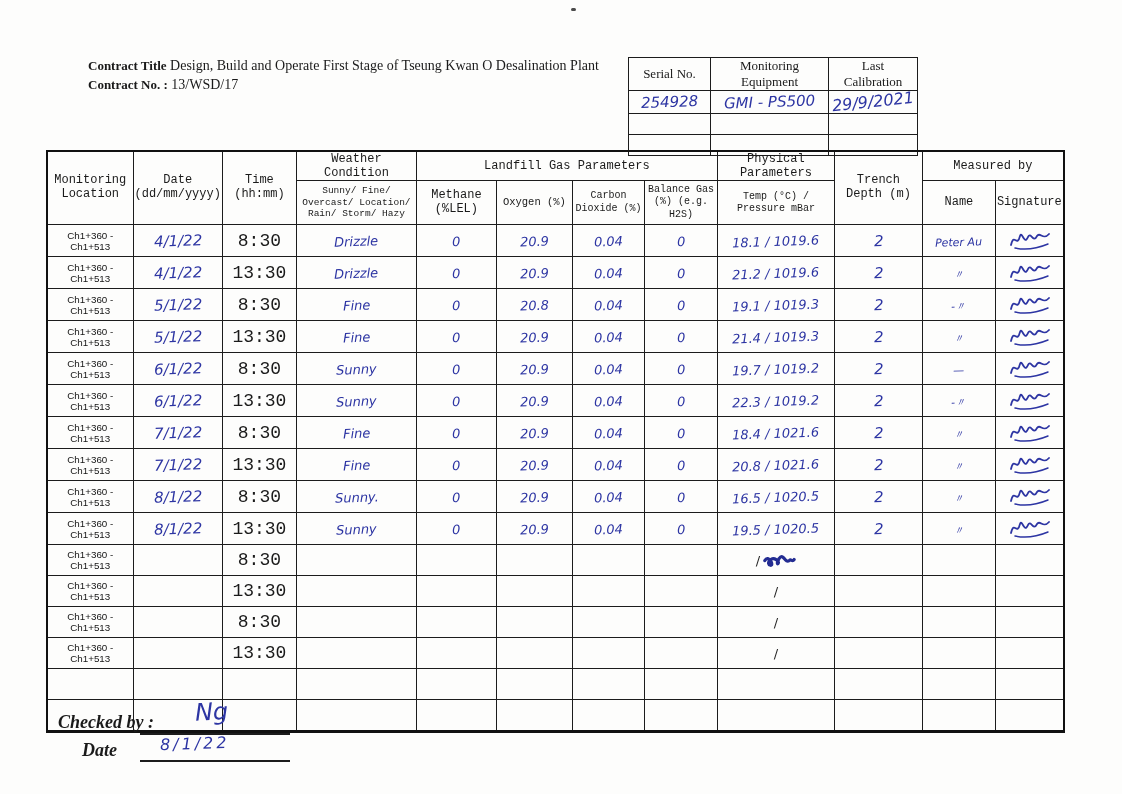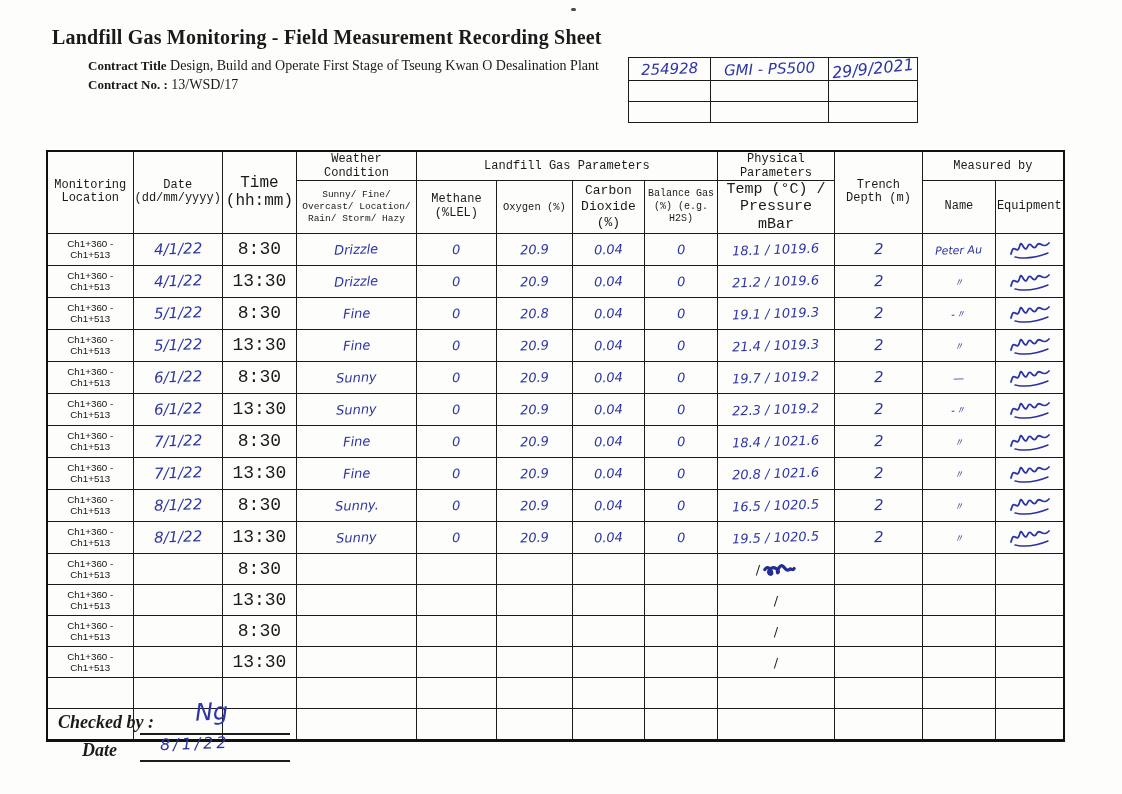--- a/index.html
+++ b/index.html
@@ -57,37 +57,41 @@
     <defs>
       <g id="sigpath" fill="none" stroke="currentColor" stroke-linecap="round">
         <path d="M4 17 C7 4 10 20 13 8 C15 2 17 18 21 9 C24 3 26 16 30 8 C33 3 36 13 42 6" stroke-width="1.8"></path>
         <path d="M8 20 C17 22 29 21 41 16" stroke-width="1.5"></path>
       </g>
     </defs>
   </svg>
 
   <div class="artifact"></div>
 
-  <div class="title">Landfill Gas Monitoring - Field Measurement Recording Sheet</div>
   <div class="contract-line ct">
     <b>Contract Title</b>
     <span>Design, Build and Operate First Stage of Tseung Kwan O Desalination Plant</span>
   </div>
   <div class="contract-line cn">
     <b>Contract No. :</b>
     <span>13/WSD/17</span>
   </div>
 
   <table class="equip">
     <colgroup>
         <col style="width:82px">
         <col style="width:118px">
         <col style="width:84px">
       </colgroup>
     <tbody>
+        <tr>
+      <th>Serial No.</th>
+      <th>Monitoring Equipment</th>
+      <th>Last Calibration</th>
+    </tr>
     <tr>
       <td><span class="hw hw-lg">254928</span></td>
       <td><span class="hw hw-lg">GMI - PS500</span></td>
       <td><span class="hw" style="font-size:16px;transform:rotate(-6deg)">29/9/2021</span></td>
     </tr>
     <tr class="empty">
       <td></td>
       <td></td>
       <td></td>
     </tr>
@@ -114,39 +118,39 @@
         <col style="width:73px">
         <col style="width:63px">
     </colgroup>
     <thead>
       <tr>
         <th rowspan="2" class="h2" style="font-size:12px">Monitoring Location</th>
         <th rowspan="2" class="h2" style="font-size:12px">
           <div>Date</div>
           <div>(dd/mm/yyyy)</div>
         </th>
-        <th rowspan="2" class="h2" style="font-size:16px">
+        <th rowspan="2" class="h2" style="font-size:12px">
           <div>Time</div>
           <div>(hh:mm)</div>
         </th>
         <th class="h1">Weather Condition</th>
         <th class="h1" colspan="4">Landfill Gas Parameters</th>
         <th class="h1">Physical Parameters</th>
         <th rowspan="2" class="h2" style="font-size:12px">Trench Depth (m)</th>
         <th class="h1" colspan="2">Measured by</th>
       </tr>
       <tr>
         <th class="h2 sub-small">Sunny/ Fine/ Overcast/ Location/ Rain/ Storm/ Hazy</th>
         <th class="h2" style="font-size:12px">Methane (%LEL)</th>
         <th class="h2" style="font-size:10.5px">Oxygen (%)</th>
-        <th class="h2 sub-small" style="font-size:13px">Carbon Dioxide (%)</th>
+        <th class="h2 sub-small" style="font-size:10px">Carbon Dioxide (%)</th>
         <th class="h2 sub-small" style="font-size:10px">Balance Gas (%) (e.g. H2S)</th>
-        <th class="h2" style="font-size:15px">Temp (°C) / Pressure mBar</th>
+        <th class="h2" style="font-size:10px">Temp (°C) / Pressure mBar</th>
         <th class="h2" style="font-size:12px">Name</th>
-        <th class="h2" style="font-size:12px">Equipment</th>
+        <th class="h2" style="font-size:12px">Signature</th>
       </tr>
     </thead>
     <tbody>
       <tr>
         <td class="loc">Ch1+360 - Ch1+513</td>
         <td><span class="hw hw-lg">4/1/22</span></td>
         <td class="time">8:30</td>
         <td><span class="hw hw-md">Drizzle</span></td>
         <td><span class="hw hw-md">0</span></td>
         <td><span class="hw hw-md">20.9</span></td>

